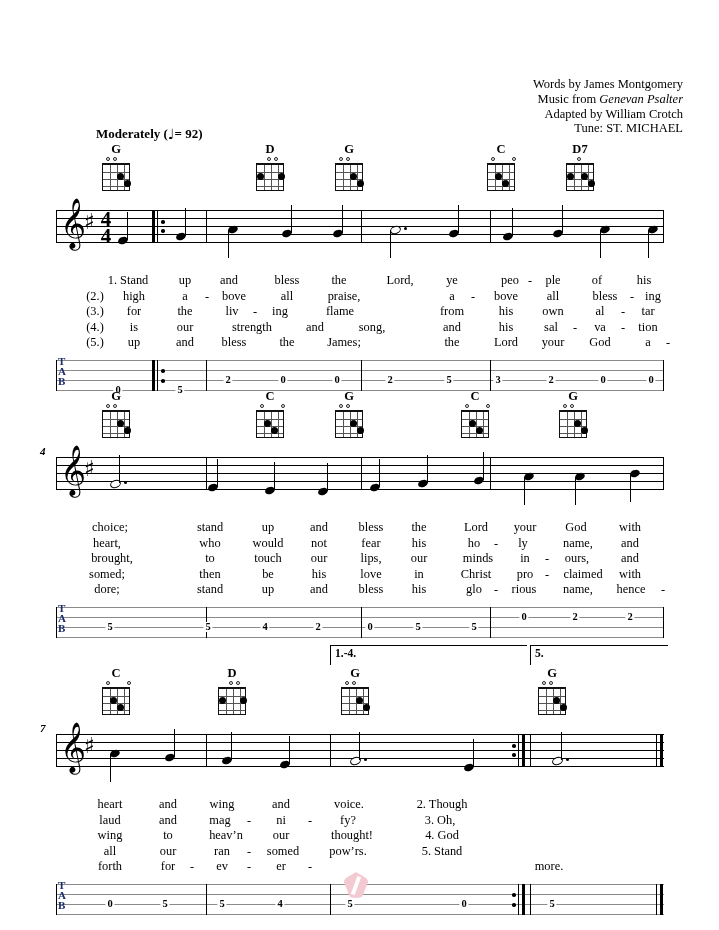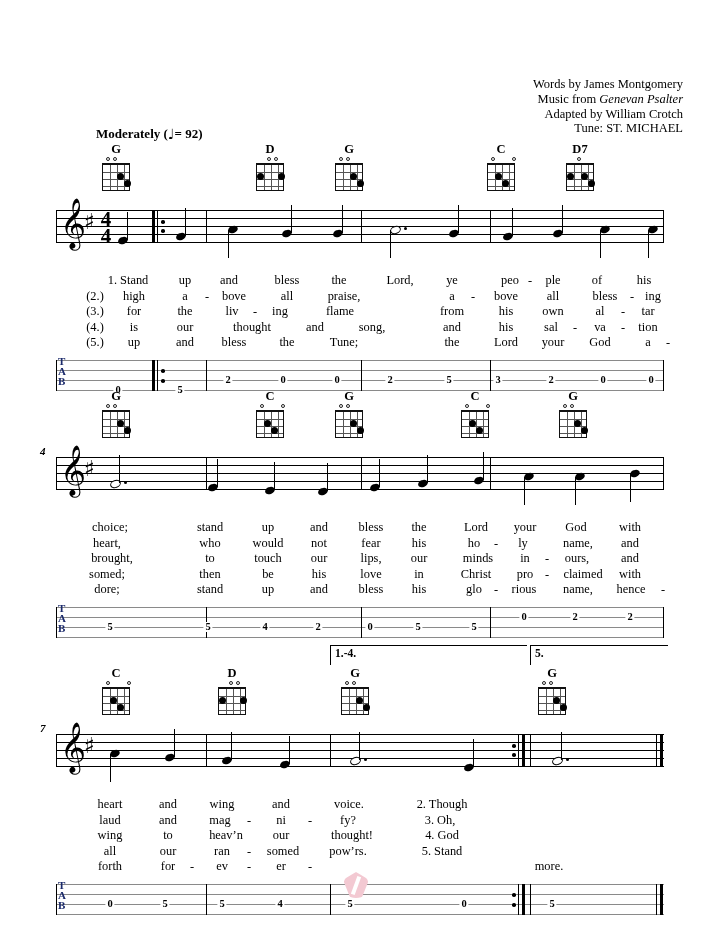--- a/index.html
+++ b/index.html
@@ -495,38 +495,38 @@
           <span class="lyr" style="left: 506px;">his</span>
           <span class="lyr" style="left: 553px;">own</span>
           <span class="lyr" style="left: 600px;">al</span>
           <span class="lyr hy" style="left: 623px;">-</span>
           <span class="lyr" style="left: 648px;">tar</span>
         </div>
         <div class="lyricline">
           <span class="lyr" style="left: 95px;">(4.)</span>
           <span class="lyr" style="left: 134px;">is</span>
           <span class="lyr" style="left: 185px;">our</span>
-          <span class="lyr" style="left: 252px;">thought</span>
+          <span class="lyr" style="left: 252px;">strength</span>
           <span class="lyr" style="left: 315px;">and</span>
           <span class="lyr" style="left: 372px;">song,</span>
           <span class="lyr" style="left: 452px;">and</span>
           <span class="lyr" style="left: 506px;">his</span>
           <span class="lyr" style="left: 551px;">sal</span>
           <span class="lyr hy" style="left: 575px;">-</span>
           <span class="lyr" style="left: 600px;">va</span>
           <span class="lyr hy" style="left: 623px;">-</span>
           <span class="lyr" style="left: 648px;">tion</span>
         </div>
         <div class="lyricline">
           <span class="lyr" style="left: 95px;">(5.)</span>
           <span class="lyr" style="left: 134px;">up</span>
           <span class="lyr" style="left: 185px;">and</span>
           <span class="lyr" style="left: 234px;">bless</span>
           <span class="lyr" style="left: 287px;">the</span>
-          <span class="lyr" style="left: 344px;">Tune;</span>
+          <span class="lyr" style="left: 344px;">James;</span>
           <span class="lyr" style="left: 452px;">the</span>
           <span class="lyr" style="left: 506px;">Lord</span>
           <span class="lyr" style="left: 553px;">your</span>
           <span class="lyr" style="left: 600px;">God</span>
           <span class="lyr" style="left: 648px;">a</span>
           <span class="lyr hy" style="left: 668px;">-</span>
         </div>
       </div>
       <div style="position: relative; height: 45px;">
         <div class="tab" style="top: 5px;">

